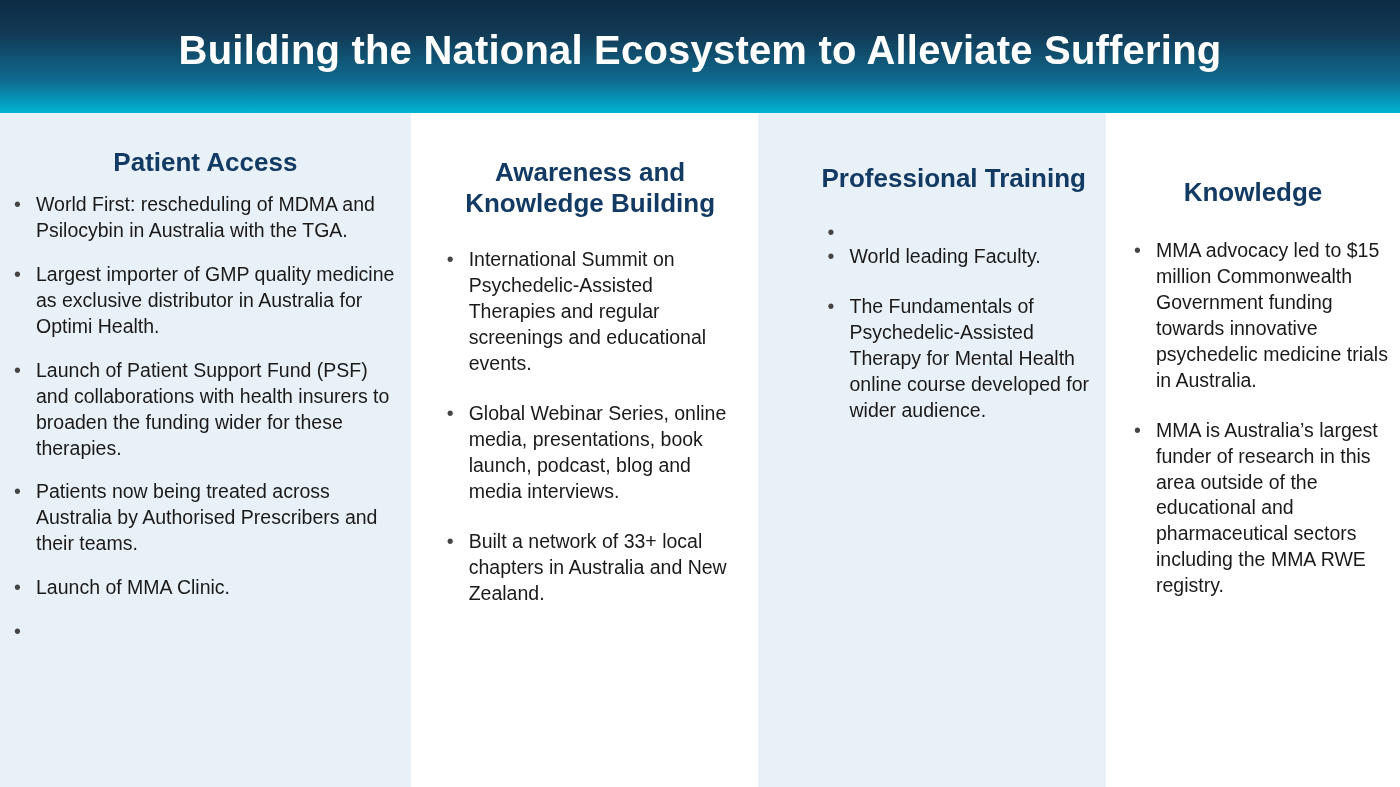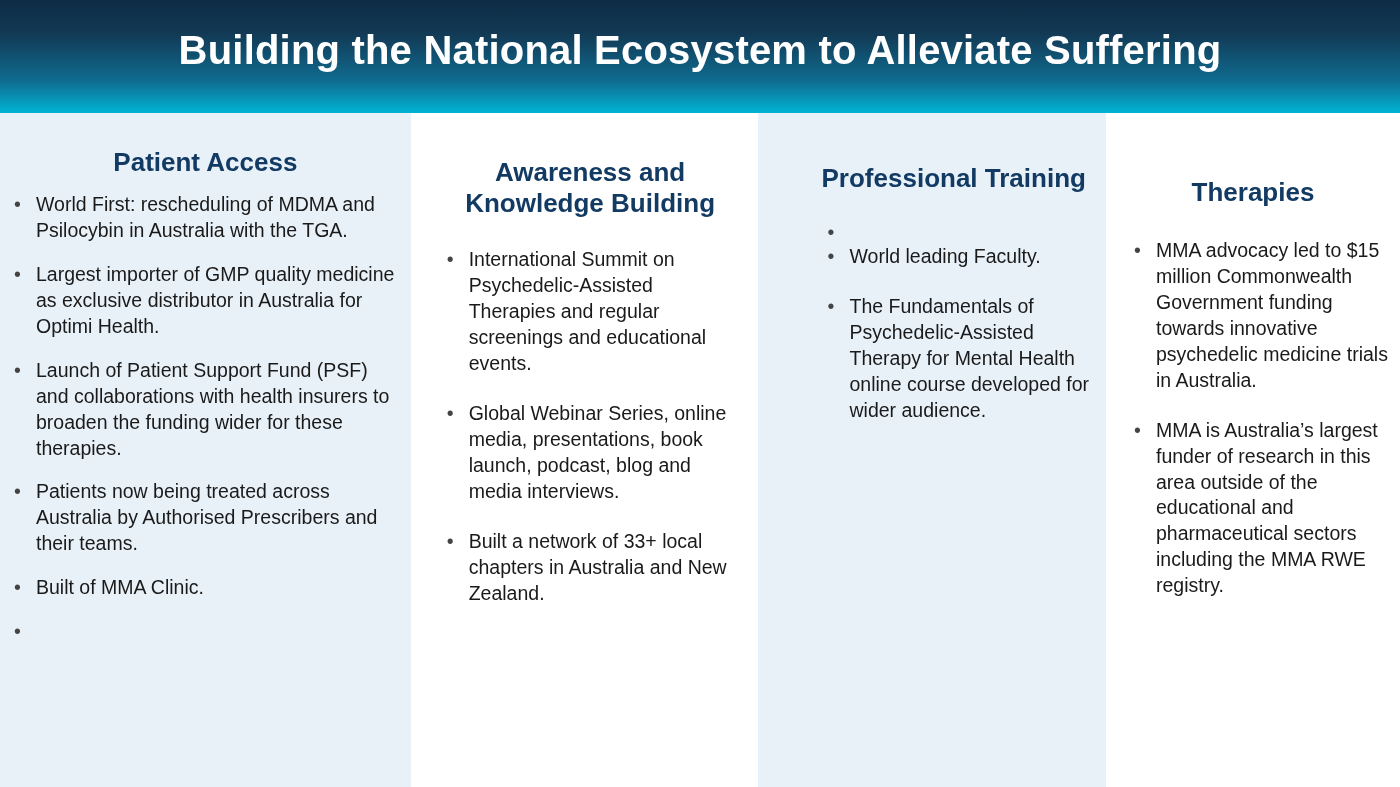--- a/index.html
+++ b/index.html
@@ -118,21 +118,21 @@
 
   <div class="columns">
 
     <div class="col col-1">
       <div class="col-heading">Patient Access</div>
       <ul class="bullets">
         <li><span class="dot">•</span><span class="bullet-text">World First: rescheduling of MDMA and Psilocybin in Australia with the TGA.</span></li>
         <li><span class="dot">•</span><span class="bullet-text">Largest importer of GMP quality medicine as exclusive distributor in Australia for Optimi Health.</span></li>
         <li><span class="dot">•</span><span class="bullet-text">Launch of Patient Support Fund (PSF) and collaborations with health insurers to broaden the funding wider for these therapies.</span></li>
         <li><span class="dot">•</span><span class="bullet-text">Patients now being treated across Australia by Authorised Prescribers and their teams.</span></li>
-        <li><span class="dot">•</span><span class="bullet-text">Built of MMA Clinic.</span></li>
+        <li><span class="dot">•</span><span class="bullet-text">Launch of MMA Clinic.</span></li>
         <li><span class="dot">•</span></li>
       </ul>
     </div>
 
     <div class="col col-2">
       <div class="col-heading">Awareness and Knowledge Building</div>
       <ul class="bullets">
         <li><span class="dot">•</span><span class="bullet-text">International Summit on Psychedelic-Assisted Therapies and regular screenings and educational events.</span></li>
         <li><span class="dot">•</span><span class="bullet-text">Global Webinar Series, online media, presentations, book launch, podcast, blog and media interviews.</span></li>
         <li><span class="dot">•</span><span class="bullet-text">Built a network of 33+ local chapters in Australia and New Zealand.</span></li>
@@ -142,21 +142,21 @@
     <div class="col col-3">
       <div class="col-heading">Professional Training</div>
       <ul class="bullets">
         <li><span class="dot">•</span></li>
         <li><span class="dot">•</span><span class="bullet-text">World leading Faculty.</span></li>
         <li><span class="dot">•</span><span class="bullet-text">The Fundamentals of Psychedelic-Assisted Therapy for Mental Health online course developed for wider audience.</span></li>
       </ul>
     </div>
 
     <div class="col col-4">
-      <div class="col-heading">Therapies</div>
+      <div class="col-heading">Knowledge</div>
       <ul class="bullets">
         <li><span class="dot">•</span><span class="bullet-text">MMA advocacy led to $15 million Commonwealth Government funding towards innovative psychedelic medicine trials in Australia.</span></li>
         <li><span class="dot">•</span><span class="bullet-text">MMA is Australia’s largest funder of research in this area outside of the educational and pharmaceutical sectors including the MMA RWE registry.</span></li>
       </ul>
     </div>
 
   </div>
 </div>
 
 </body></html>

